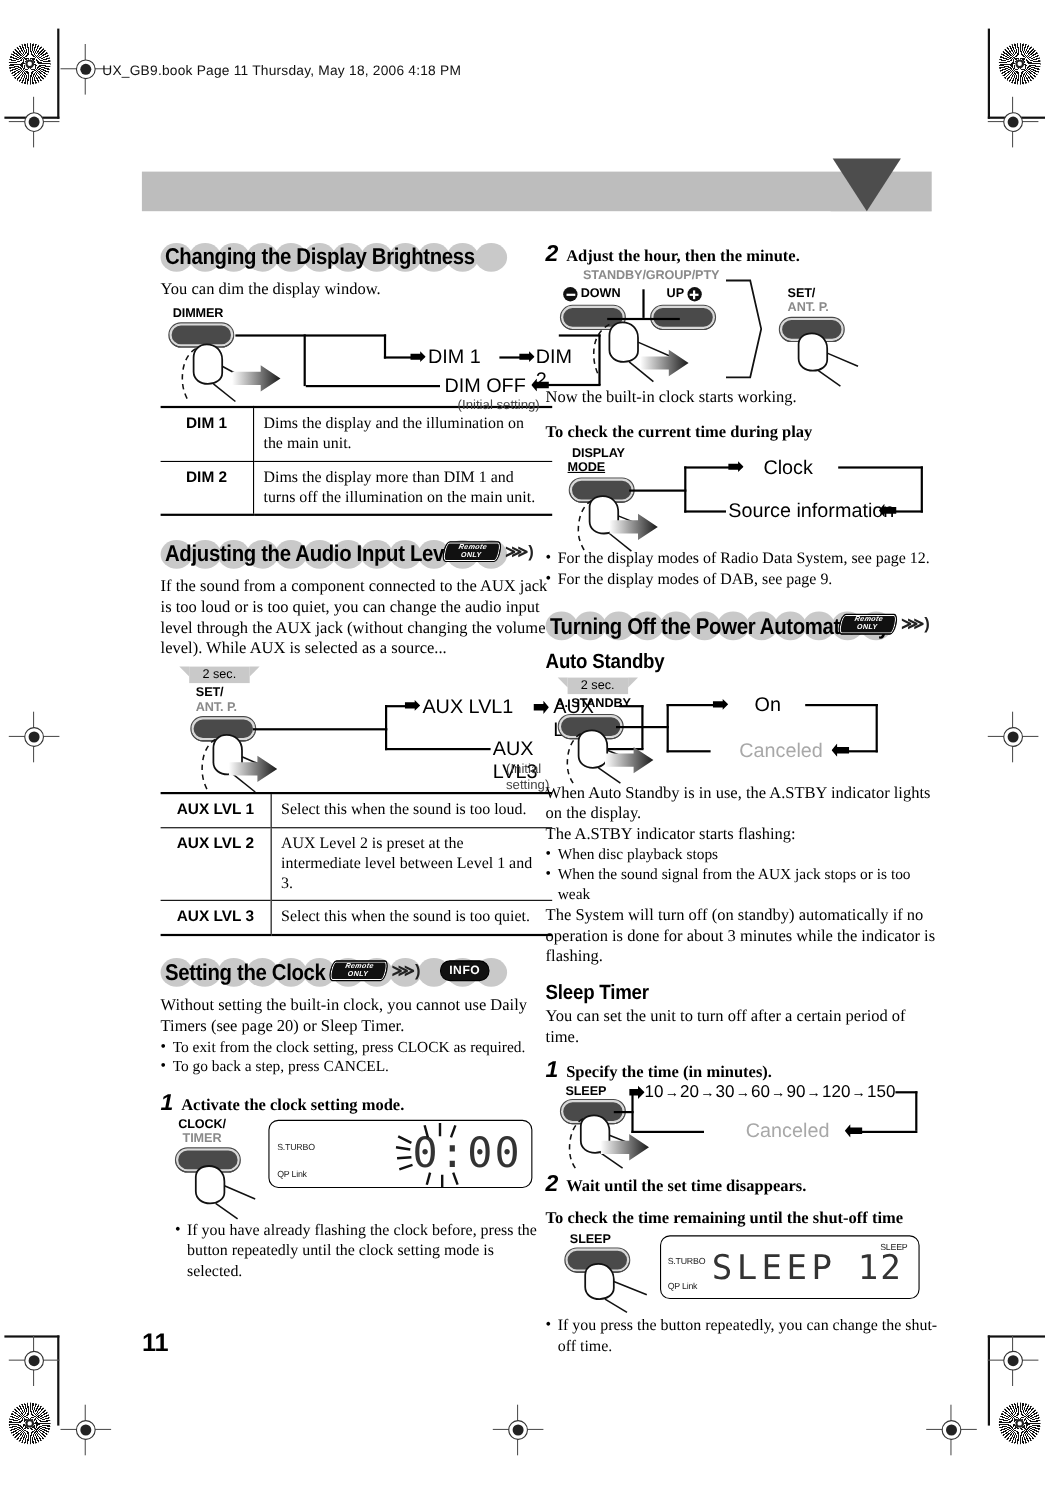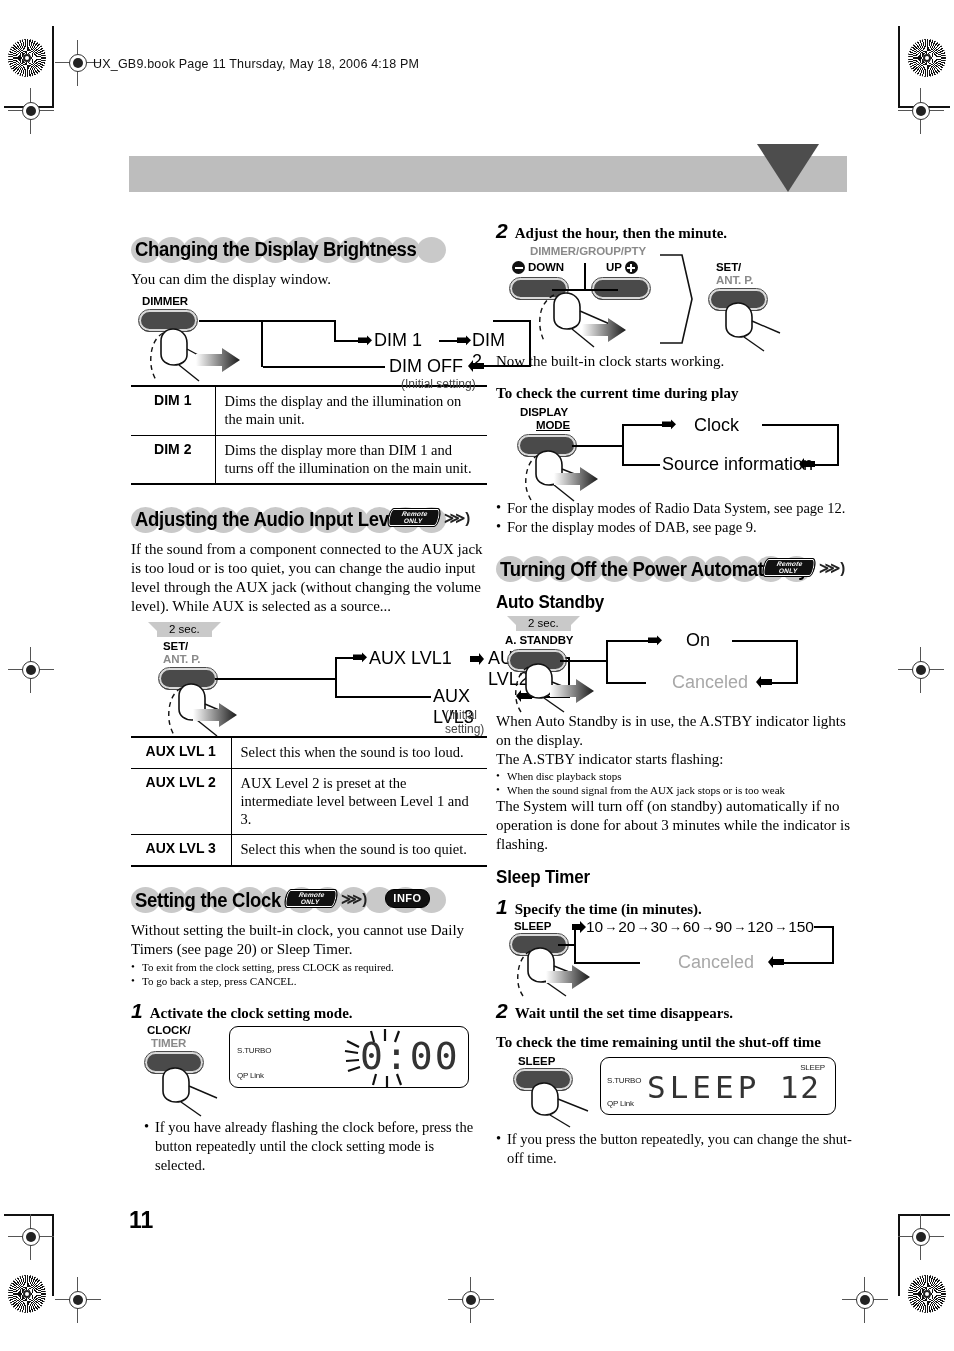--- a/index.html
+++ b/index.html
@@ -44,21 +44,21 @@
     background:#bdbdbd; }
   .tri-light { position:absolute; left:755px; top:146px; width:0; height:0;
     border-left:46px solid transparent; border-right:46px solid transparent;
     border-bottom:46px solid #bdbdbd; }
   .tri-dark { position:absolute; left:757px; top:144px; width:0; height:0;
     border-left:31px solid transparent; border-right:31px solid transparent;
     border-top:48px solid #4d4d4d; }
 
   
   .col { position:absolute; top:220px; width:356px; }
-  .col-left { left:131px;margin-top:16px; }
+  .col-left { left:146px; }
   .col-right { left:496px; width:360px; }
 
   
   .sec-head { position:relative; height:27px; margin-bottom:7px; }
   .sec-head .bubbles { position:absolute; left:0; top:0; height:27px; width:100%;
     display:flex; align-items:center; gap:0px; }
   .sec-head .bub { width:29px; height:26px; border-radius:50%;
     background:#c9c9c9; margin-right:-3px; flex:0 0 auto; }
   .sec-head .title {
     position:absolute; left:4px; top:1px;
@@ -86,21 +86,21 @@
     font-weight:bold; line-height:1; }
   .info-badge {
     background:#111; color:#fff; border-radius:9px;
     font-family:"Liberation Sans", sans-serif; font-weight:bold;
     font-size:11px; padding:2px 7px 3px; letter-spacing:0.5px;
     border:1px solid #000;
   }
 
   
   .body-txt { font-size:15px; line-height:1.27; color:#000; margin:3px 0 0; }
-  .bullets { font-size:11px; line-height:1.28; margin:0; }
+  .bullets { font-size:14px; line-height:1.28; margin:0; }
   .bullets div { padding-left:11px; position:relative; }
   .bullets div::before { content:"\2022"; position:absolute; left:0; top:-1px; }
   .small-note { font-size:14.5px; line-height:1.3; }
 
   
   .sub-head { font-family:"Liberation Sans", sans-serif; font-weight:bold;
     font-size:17px; letter-spacing:-0.2px; margin:14px 0 2px;
     transform:scaleY(1.1); transform-origin:left center; }
   .minor-head { font-family:"Liberation Serif", serif; font-weight:bold;
     font-size:15px; margin:12px 0 4px; }
@@ -481,21 +481,21 @@
   </div>
 
   <div class="col col-right">
 
     <div class="step" style="margin-top:0;">
       <span class="step-num">2</span>
       <span class="step-txt">Adjust the hour, then the minute.</span>
     </div>
 
     <div class="btn-art" style="height:105px;margin-top:3px;">
-      <div class="btn-lbl gray" style="position:absolute;left:34px;top:0;">DIMMER/GROUP/PTY</div>
+      <div class="btn-lbl gray" style="position:absolute;left:34px;top:0;">STANDBY/GROUP/PTY</div>
       <div style="position:absolute;left:16px;top:16px;display:flex;align-items:center;gap:3px;">
         <span style="display:inline-block;width:13px;height:13px;border-radius:50%;background:#111;position:relative;">
           <span style="position:absolute;left:2.5px;top:5.5px;width:8px;height:2.2px;background:#fff;display:block;"></span>
         </span>
         <span class="btn-lbl">DOWN</span>
       </div>
       <div style="position:absolute;left:110px;top:16px;display:flex;align-items:center;gap:3px;">
         <span class="btn-lbl">UP</span>
         <span style="display:inline-block;width:13px;height:13px;border-radius:50%;background:#111;position:relative;">
           <span style="position:absolute;left:2.5px;top:5.5px;width:8px;height:2.2px;background:#fff;display:block;"></span>
@@ -534,21 +534,21 @@
         <path d="M30 36 L50 50" stroke="#111" stroke-width="1.4" fill="none"></path>
       </svg>
     </div>
 
     <div class="body-txt" style="margin-top:2px;">Now the built-in clock starts working.</div>
 
     <div class="minor-head" style="margin-top:14px;">To check the current time during play</div>
 
     <div class="btn-art" style="height:92px;margin-top:2px;">
       <div class="btn-lbl" style="position:absolute;left:24px;top:0;">DISPLAY</div>
-      <div class="btn-lbl" style="position:absolute;left:40px;top:13px;text-decoration:underline;">MODE</div>
+      <div class="btn-lbl" style="position:absolute;left:20px;top:13px;text-decoration:underline;">MODE</div>
       <div class="pill-btn" style="position:absolute;left:22px;top:29px;"></div>
       <svg style="position:absolute;left:24px;top:41px;" width="94" height="56" viewBox="0 0 94 56">
         <path d="M28 4 C36 4 42 10 42 18 L42 28 C42 34 36 38 29 38 C22 38 16 34 16 27 L16 14 C16 8 21 4 28 4 Z" fill="#fff" stroke="#111" stroke-width="1.6"></path>
         <path d="M18 8 C11 12 7 20 6 30 C5 40 7 46 11 53" fill="none" stroke="#111" stroke-width="1.4" stroke-dasharray="5,4"></path>
         <path d="M42 22 L72 34" stroke="#111" stroke-width="1.4" fill="none"></path>
         <path d="M34 38 L54 54" stroke="#111" stroke-width="1.4" fill="none"></path>
       </svg>
       <svg style="position:absolute;left:58px;top:60px;" width="46" height="26" viewBox="0 0 46 26">
         <defs>
             <linearGradient id="g4" x1="0" x2="1">
@@ -645,20 +645,21 @@
 
     <div class="body-txt" style="margin-top:0;">When Auto Standby is in use, the A.STBY indicator lights on the display.</div>
     <div class="body-txt" style="margin-top:0;">The A.STBY indicator starts flashing:</div>
     <div class="bullets">
       <div>When disc playback stops</div>
       <div>When the sound signal from the AUX jack stops or is too weak</div>
     </div>
     <div class="body-txt" style="margin-top:0;">The System will turn off (on standby) automatically if no operation is done for about 3 minutes while the indicator is flashing.</div>
 
     <div class="sub-head" style="margin-top:13px;">Sleep Timer</div>
+    <div class="body-txt" style="margin-top:0;">You can set the unit to turn off after a certain period of time.</div>
 
     <div class="step" style="margin-top:9px;">
       <span class="step-num">1</span>
       <span class="step-txt">Specify the time (in minutes).</span>
     </div>
 
     <div class="btn-art" style="height:78px;margin-top:2px;">
       <div class="btn-lbl" style="position:absolute;left:18px;top:0;">SLEEP</div>
       <div class="pill-btn" style="position:absolute;left:14px;top:14px;"></div>
       <svg style="position:absolute;left:16px;top:26px;" width="94" height="52" viewBox="0 0 94 52">

